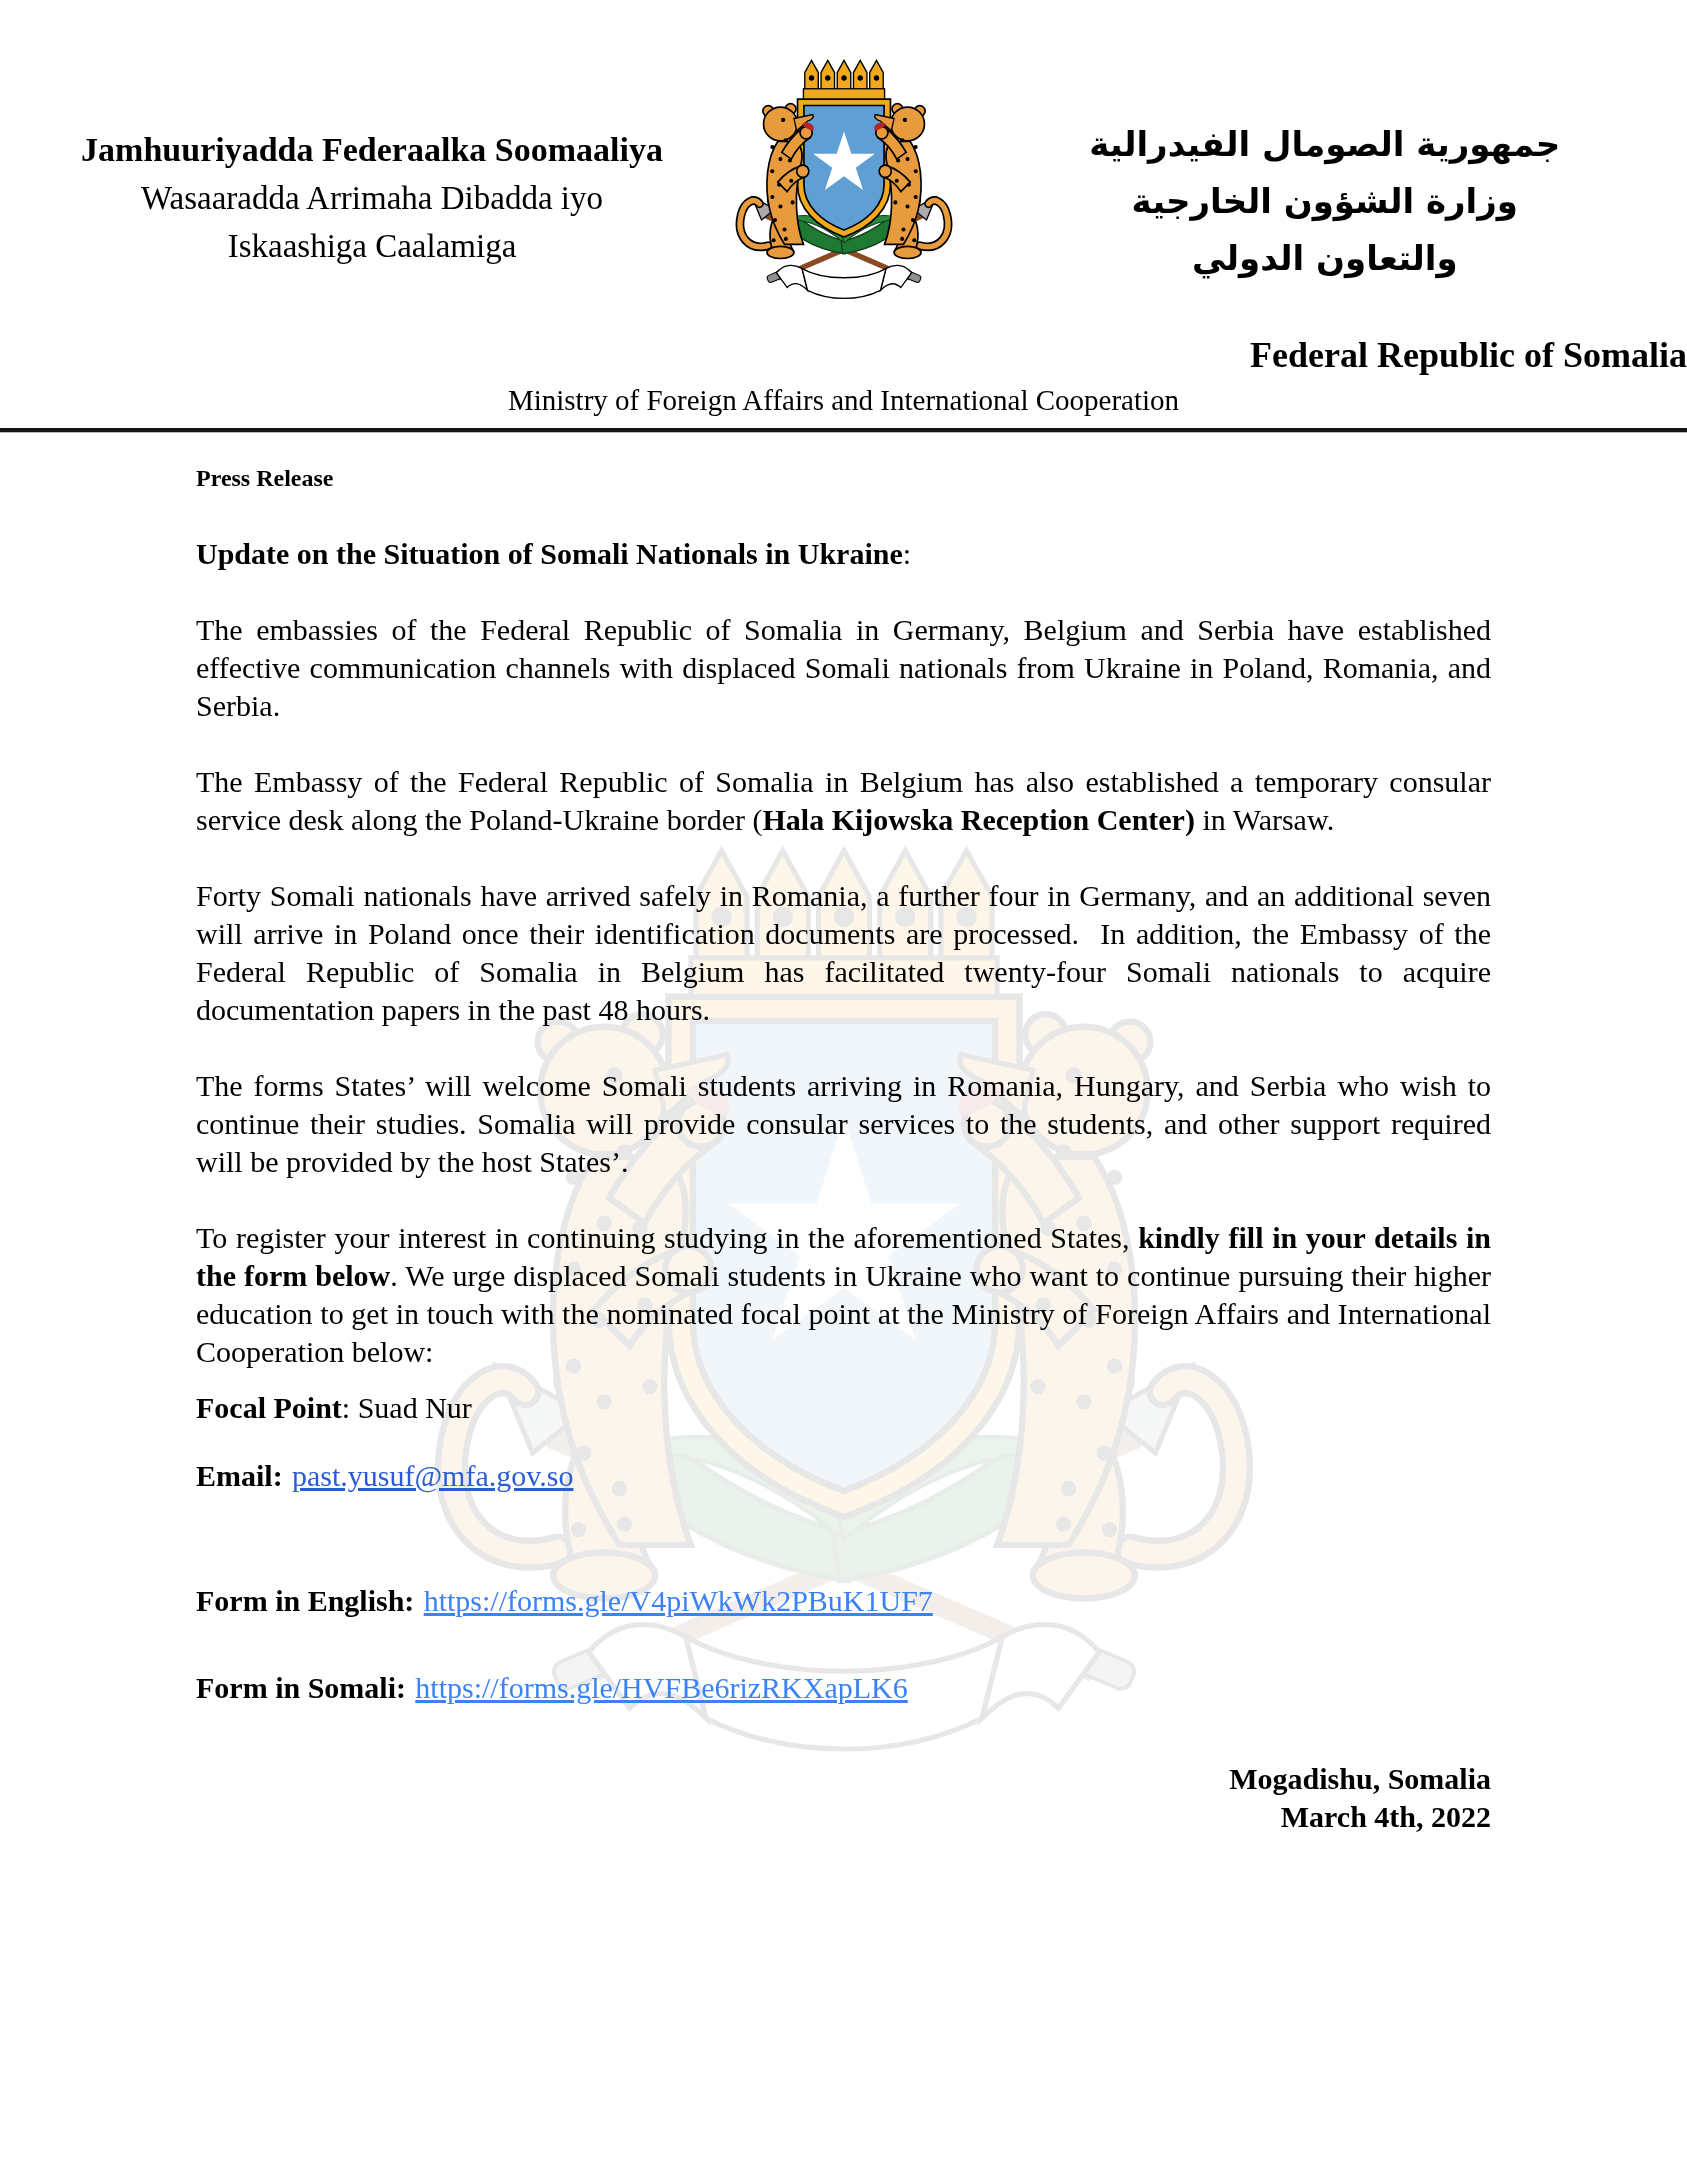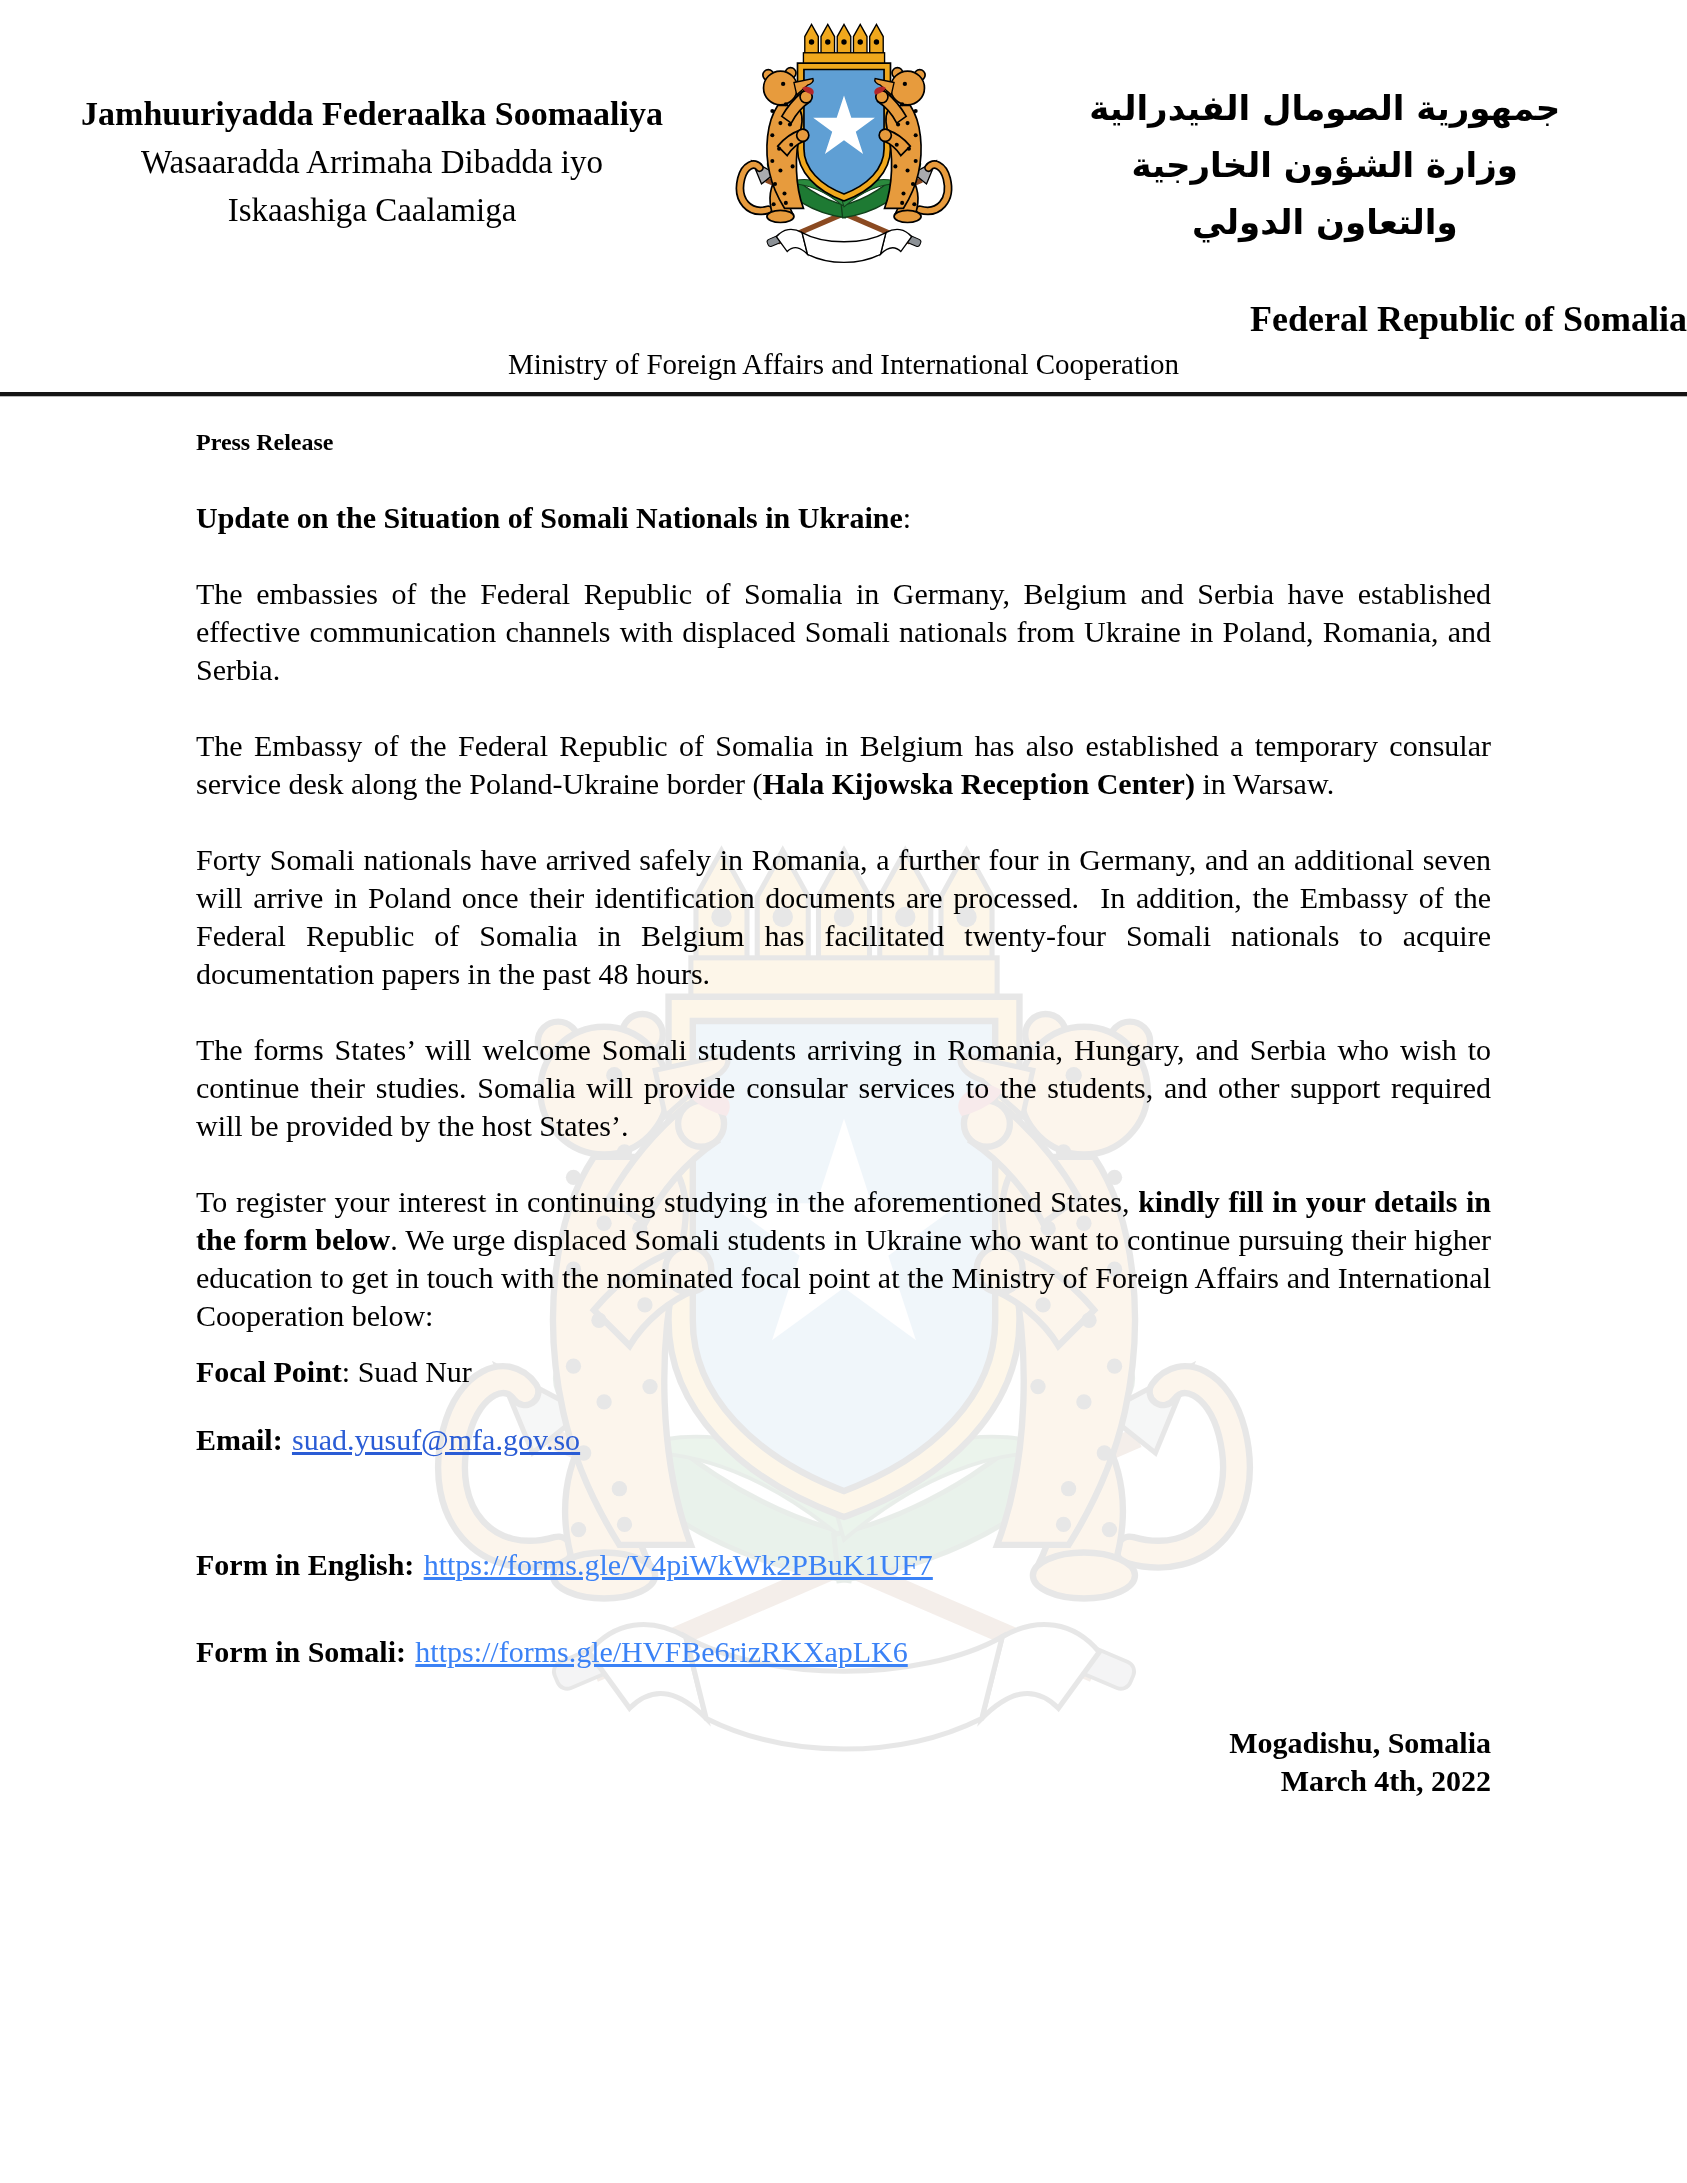--- a/index.html
+++ b/index.html
@@ -4,21 +4,21 @@
 <style>
   html,body{margin:0;padding:0;background:#888;}
   .page{
     position:relative;width:1687px;height:2183px;background:#ffffff;
     font-family:"Liberation Serif","DejaVu Serif",serif;color:#000;
     overflow:hidden;margin:0 auto;
   }
   
   .header-row{
     position:relative;display:grid;grid-template-columns:1fr 291px 1fr;
-    padding-top:16px;align-items:start;
+    padding-top:52px;align-items:start;
   }
   .somali-block{
     text-align:center;margin-top:74px;line-height:48px;padding-left:46px;
   }
   .somali-l1{font-size:34px;font-weight:bold;}
   .somali-l2,.somali-l3{font-size:33px;}
   .crest-cell{display:flex;justify-content:center;}
   .arabic-block{
     direction:rtl;text-align:center;margin-top:64px;line-height:57px;
     font-family:"DejaVu Sans",sans-serif;font-weight:bold;font-size:34px;
@@ -172,21 +172,21 @@
     <div>
         <p class="para"><span>The embassies of the Federal Republic of Somalia in Germany, Belgium and Serbia have established effective communication channels with displaced Somali nationals from Ukraine in Poland, Romania, and Serbia.</span></p>
         <p class="para"><span>The Embassy of the Federal Republic of Somalia in Belgium has also established a temporary consular service desk along the Poland-Ukraine border (</span><span class="b">Hala Kijowska Reception Center)</span><span> in Warsaw.</span></p>
         <p class="para"><span>Forty Somali nationals have arrived safely in Romania, a further four in Germany, and an additional seven will arrive in Poland once their identification documents are processed.&nbsp; In addition, the Embassy of the Federal Republic of Somalia in Belgium has facilitated twenty-four Somali nationals to acquire documentation papers in the past 48 hours.</span></p>
         <p class="para"><span>The forms States’ will welcome Somali students arriving in Romania, Hungary, and Serbia who wish to continue their studies. Somalia will provide consular services to the students, and other support required will be provided by the host States’.</span></p>
         <p class="para"><span>To register your interest in continuing studying in the aforementioned States, </span><span class="b">kindly fill in your details in the form below</span><span>. We urge displaced Somali students in Ukraine who want to continue pursuing their higher education to get in touch with the nominated focal point at the Ministry of Foreign Affairs and International Cooperation below:</span></p>
       </div>
 
     <p class="focal-line"><span class="b">Focal Point</span><span>: Suad Nur</span></p>
 
-    <p class="email-line"><span class="b">Email:</span><a class="link-blue">suad.yusuf@mfa.gov.so</a></p>
+    <p class="email-line"><span class="b">Email:</span><a class="link-blue">past.yusuf@mfa.gov.so</a></p>
 
     <p class="form-en"><span class="b">Form in English:</span><a class="link-black">https://forms.gle/V4piWkWk2PBuK1UF7</a></p>
 
     <p class="form-so"><span class="b">Form in Somali:</span><a class="link-black">https://forms.gle/HVFBe6rizRKXapLK6</a></p>
 
     <div class="date-block">
       <div>Mogadishu, Somalia</div>
       <div>March 4th, 2022</div>
     </div>
   </div>

